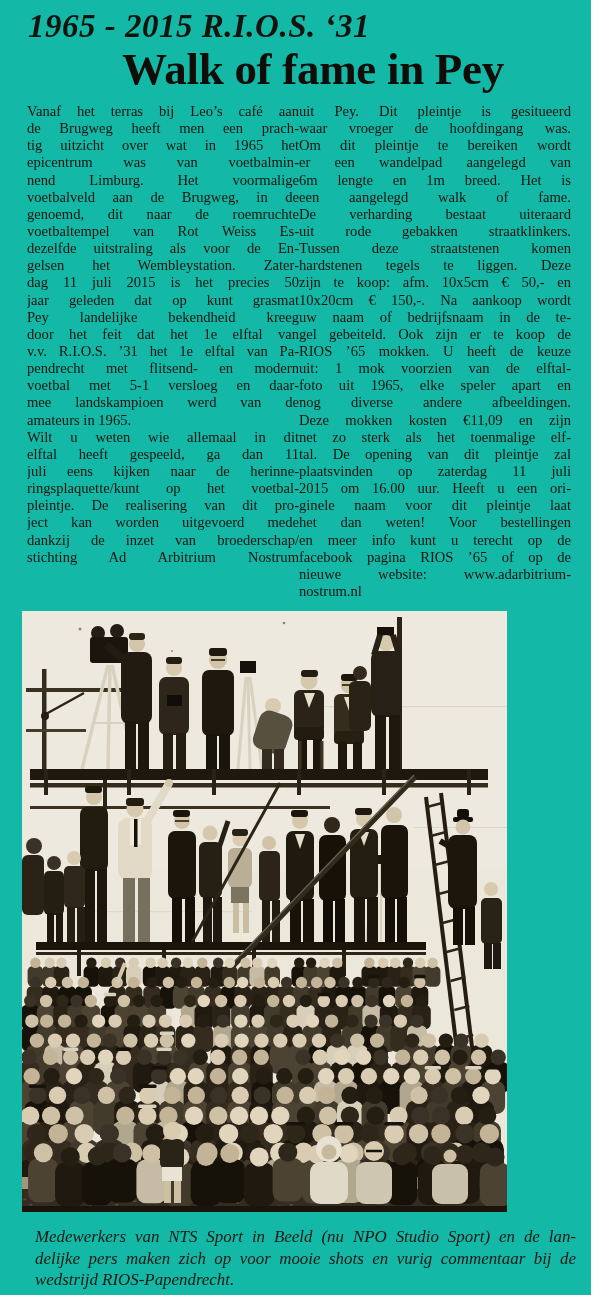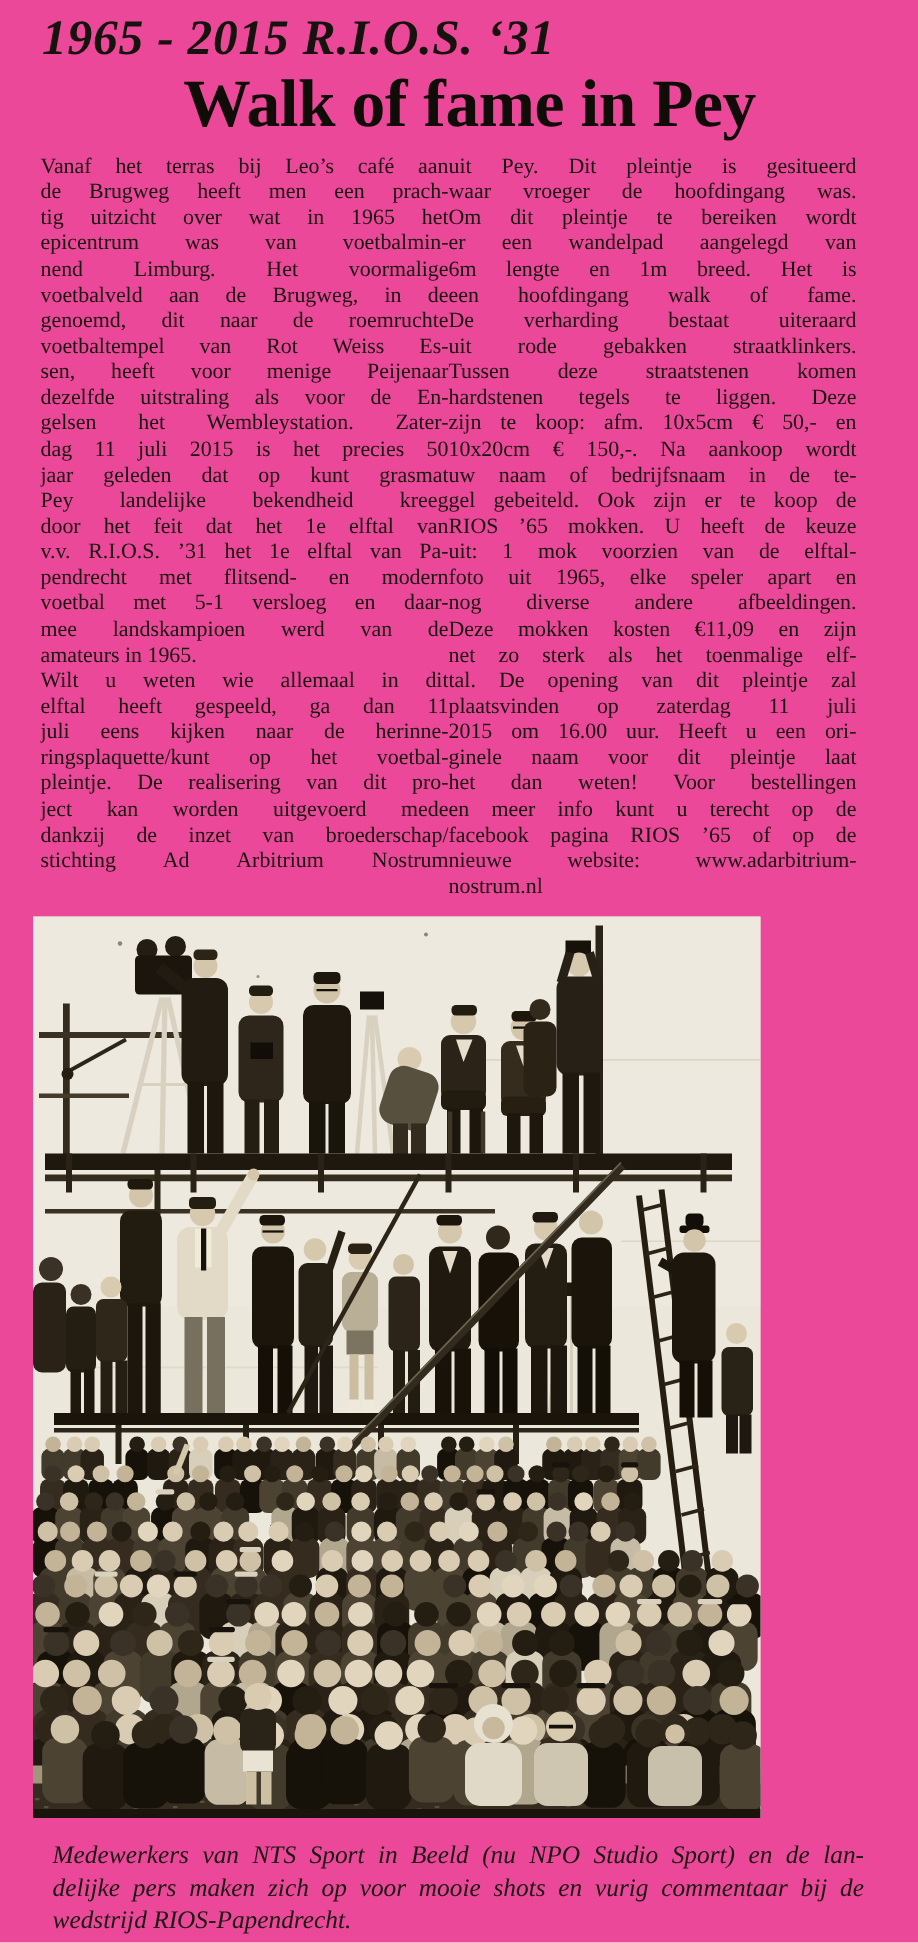--- a/index.html
+++ b/index.html
@@ -1,18 +1,18 @@
 <!DOCTYPE html>
 <html><head>
 <meta charset="utf-8">
 <style>
   html,body{margin:0;padding:0;background:#ffffff;}
   .page{
-    position:relative;width:612px;height:1295px;background:#ec4899;
-    font-family:"Liberation Serif","DejaVu Serif",serif;color:#18140f;overflow:hidden;
+    position:relative;width:556px;height:1295px;background:#14b8a6;
+    font-family:"Liberation Serif","DejaVu Serif",serif;color:#18140f;overflow:hidden;padding-left:35px;
   }
   .kicker{
     position:absolute;left:28px;top:8px;width:560px;
     font-size:33px;font-style:italic;font-weight:bold;letter-spacing:.5px;color:#16120d;
     white-space:nowrap;
   }
   .headline{
     position:absolute;left:28px;top:43px;width:570px;
     font-size:45px;font-weight:bold;letter-spacing:-.3px;color:#100d09;
     white-space:nowrap;
@@ -53,21 +53,20 @@
   <div class="body-cols">
     <div class="col" id="col-left">
         <div class="tl">Vanaf het terras bij Leo’s café aan</div>
         <div class="tl">de Brugweg heeft men een prach-</div>
         <div class="tl">tig uitzicht over wat in 1965 het</div>
         <div class="tl">epicentrum was van voetbalmin-</div>
         <div class="tl">nend Limburg. Het voormalige</div>
         <div class="tl">voetbalveld aan de Brugweg, in de</div>
         <div class="tl">genoemd, dit naar de roemruchte</div>
         <div class="tl">voetbaltempel van Rot Weiss Es-</div>
-        <div class="tl">sen, heeft voor menige Peijenaar</div>
         <div class="tl">dezelfde uitstraling als voor de En-</div>
         <div class="tl">gelsen het Wembleystation. Zater-</div>
         <div class="tl">dag 11 juli 2015 is het precies 50</div>
         <div class="tl">jaar geleden dat op kunt grasmat</div>
         <div class="tl">Pey landelijke bekendheid kreeg</div>
         <div class="tl">door het feit dat het 1e elftal van</div>
         <div class="tl">v.v. R.I.O.S. ’31 het 1e elftal van Pa-</div>
         <div class="tl">pendrecht met flitsend- en modern</div>
         <div class="tl">voetbal met 5-1 versloeg en daar-</div>
         <div class="tl">mee landskampioen werd van de</div>
@@ -80,21 +79,21 @@
         <div class="tl">ject kan worden uitgevoerd mede</div>
         <div class="tl">dankzij de inzet van broederschap/</div>
         <div class="tl">stichting Ad Arbitrium Nostrum</div>
       </div>
     <div class="col" id="col-right">
         <div class="tl">uit Pey. Dit pleintje is gesitueerd</div>
         <div class="tl">waar vroeger de hoofdingang was.</div>
         <div class="tl">Om dit pleintje te bereiken wordt</div>
         <div class="tl">er een wandelpad aangelegd van</div>
         <div class="tl">6m lengte en 1m breed. Het is</div>
-        <div class="tl">een hoofdingang walk of fame.</div>
+        <div class="tl">een aangelegd walk of fame.</div>
         <div class="tl">De verharding bestaat uiteraard</div>
         <div class="tl">uit rode gebakken straatklinkers.</div>
         <div class="tl">Tussen deze straatstenen komen</div>
         <div class="tl">hardstenen tegels te liggen. Deze</div>
         <div class="tl">zijn te koop: afm. 10x5cm € 50,- en</div>
         <div class="tl">10x20cm € 150,-. Na aankoop wordt</div>
         <div class="tl">uw naam of bedrijfsnaam in de te-</div>
         <div class="tl">gel gebeiteld. Ook zijn er te koop de</div>
         <div class="tl">RIOS ’65 mokken. U heeft de keuze</div>
         <div class="tl">uit: 1 mok voorzien van de elftal-</div>

